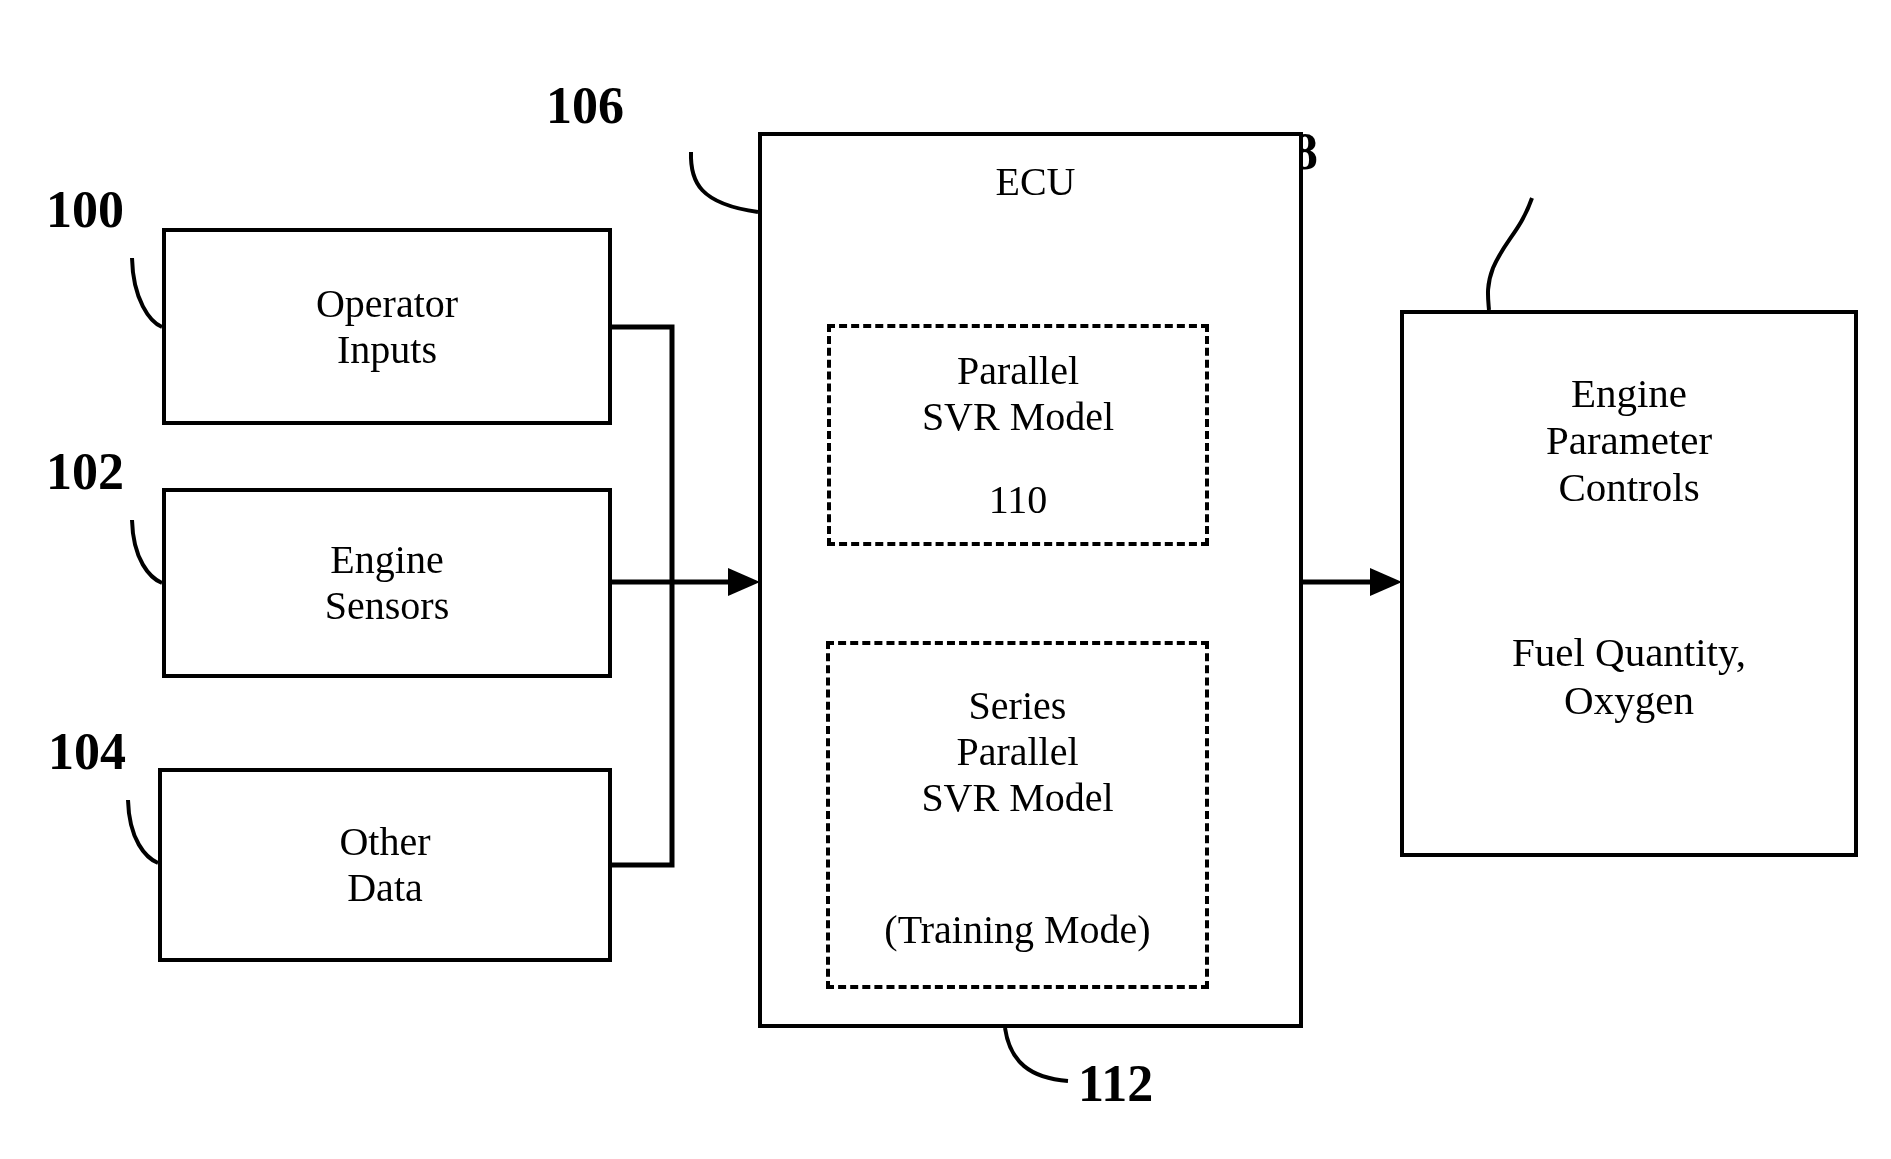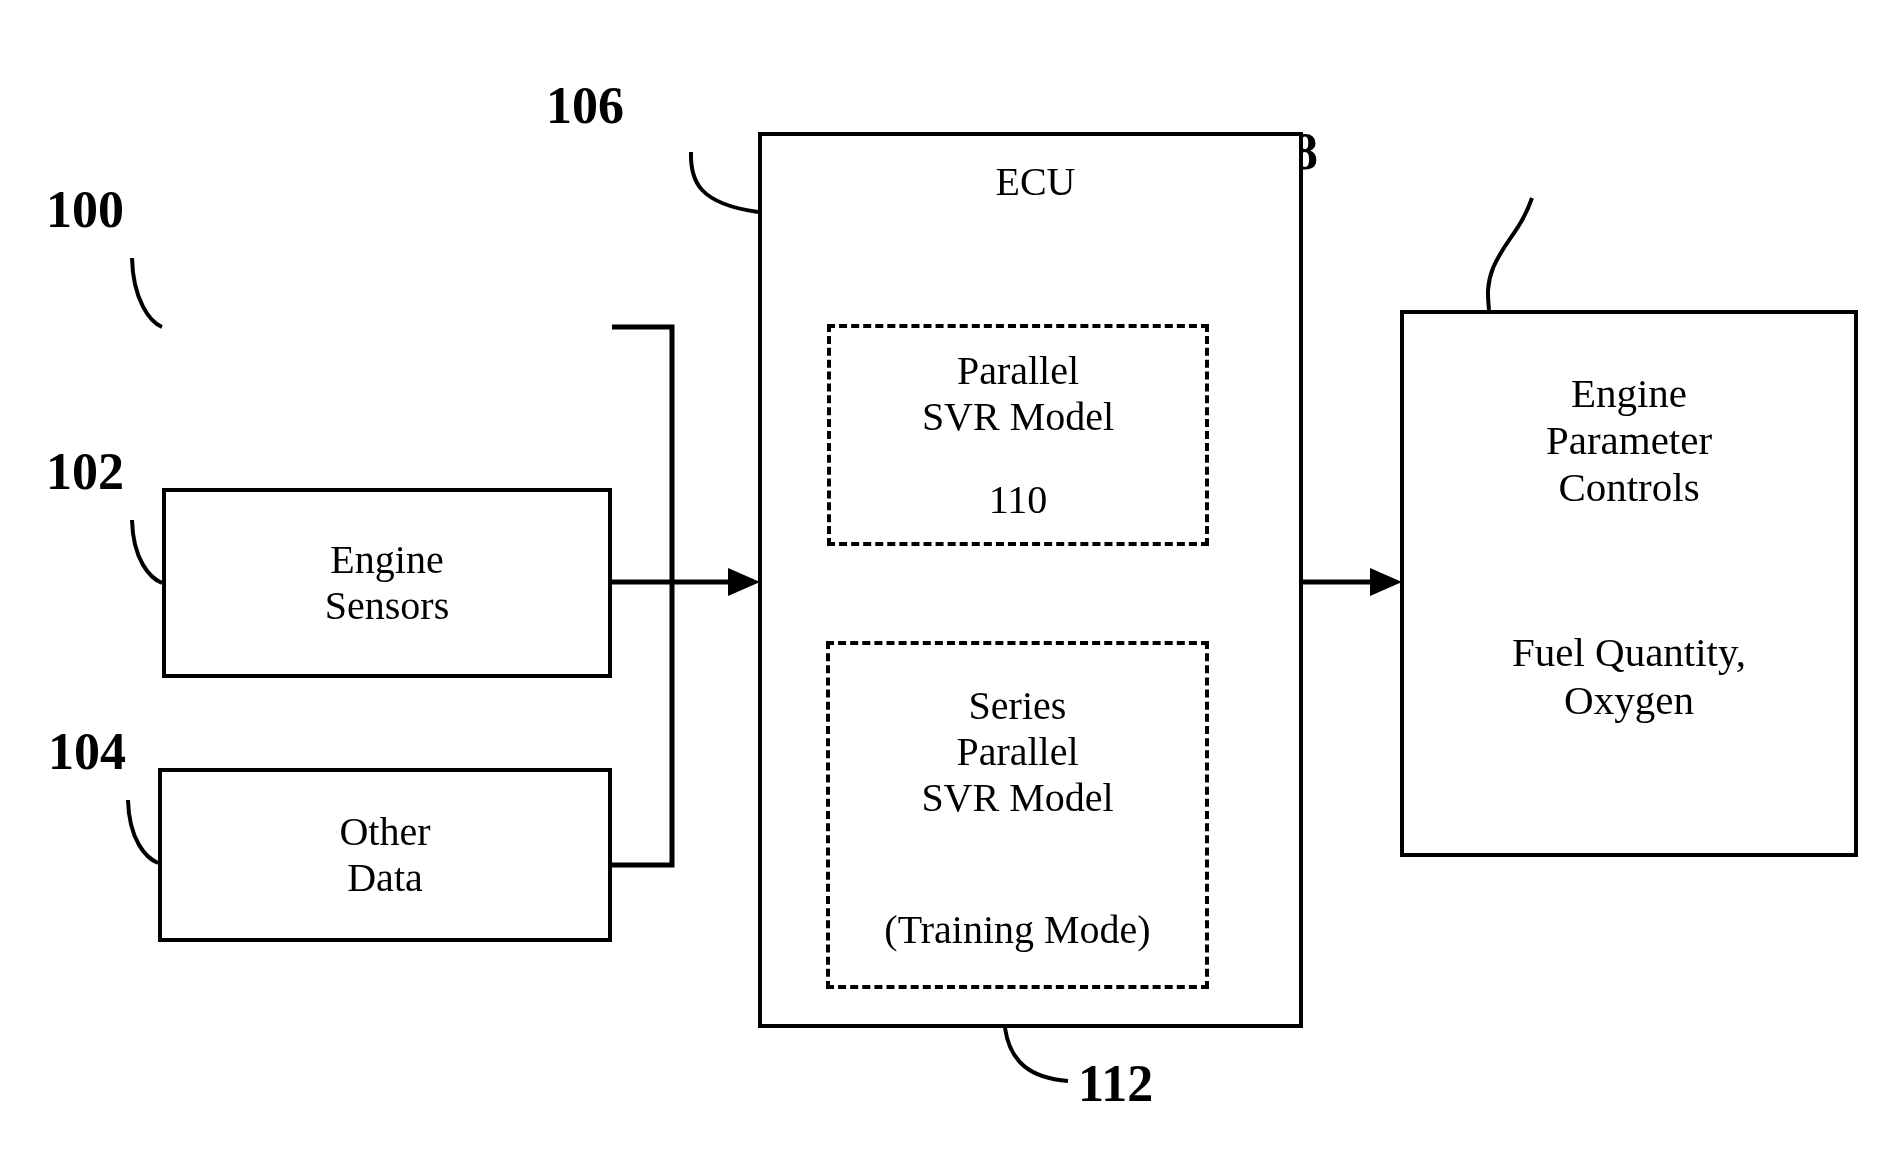--- a/index.html
+++ b/index.html
@@ -60,27 +60,31 @@
     </g>
   </svg>
 
   <div class="lbl" style="left:46px;  top:184px;">100</div>
   <div class="lbl" style="left:46px;  top:446px;">102</div>
   <div class="lbl" style="left:48px;  top:726px;">104</div>
   <div class="lbl" style="left:546px; top:80px;">106</div>
   <div class="lbl" style="left:1240px;top:126px;">108</div>
   <div class="lbl" style="left:1078px;top:1058px;">112</div>
 
+  <div class="box" style="left:162px; top:228px; width:450px; height:197px;">
+    <div class="txt">Operator
+Inputs</div>
+  </div>
 
   <div class="box" style="left:162px; top:488px; width:450px; height:190px;">
     <div class="txt">Engine
 Sensors</div>
   </div>
 
-  <div class="box" style="left:158px; top:768px; width:454px; height:174px;justify-content:center;">
+  <div class="box" style="left:158px; top:768px; width:454px; height:194px;justify-content:center;">
     <div class="txt">Other
 Data</div>
   </div>
 
   <div class="box" style="left:758px; top:132px; width:545px; height:896px;
                           justify-content:flex-start;">
     <div class="ecu-cap">ECU</div>
 
     <div class="dbox" style="left:65px; top:188px; width:382px; height:222px;">
       <div class="txt">Parallel

